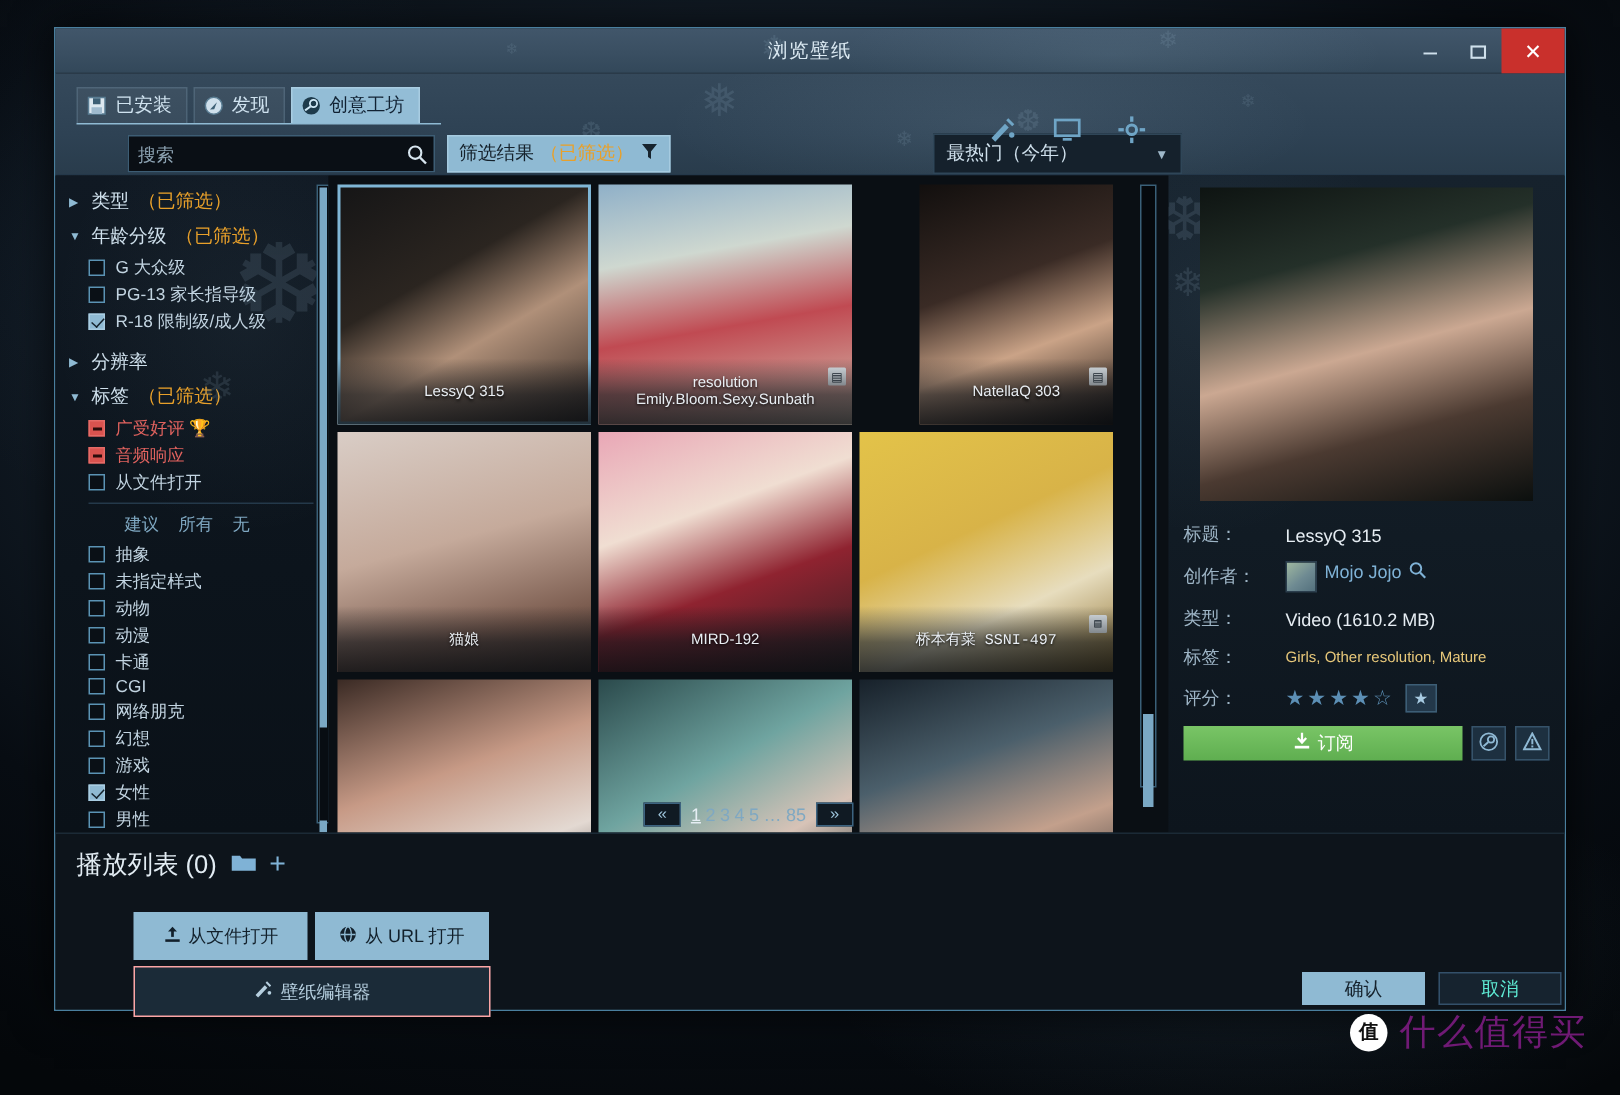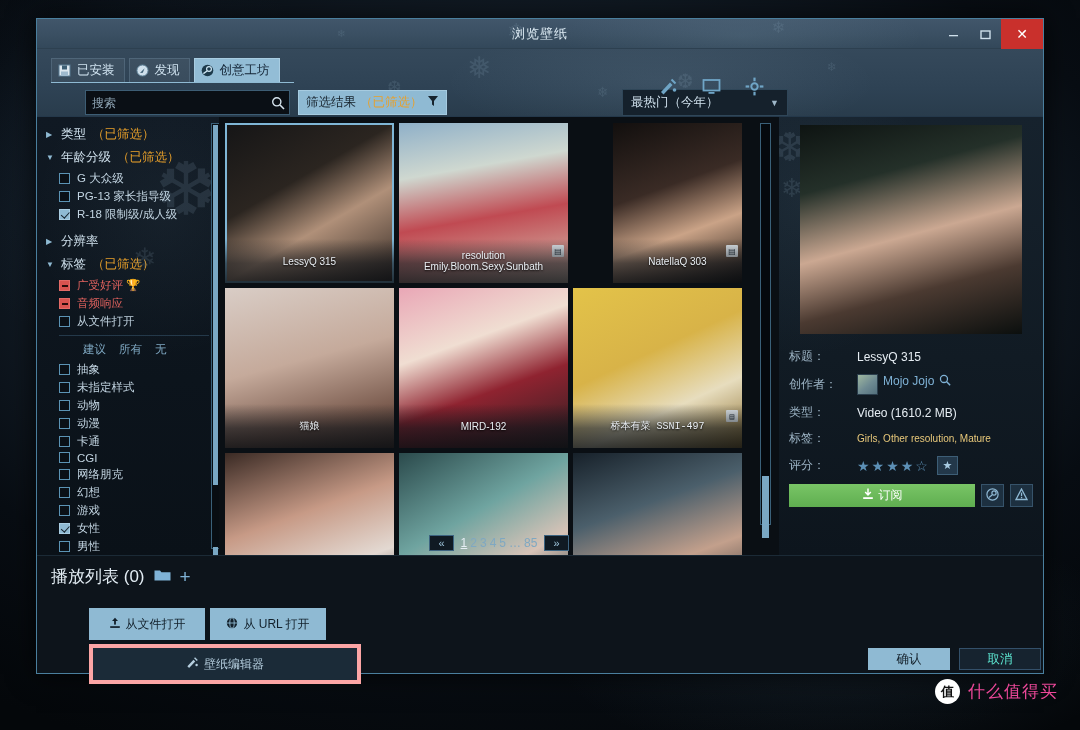--- a/index.html
+++ b/index.html
@@ -186,31 +186,31 @@
   }
   .pl-title { display:flex; align-items:center; gap:9px; color:#e2ecf3; font-size:17px; }
   .pl-icon { color:#7fb2d6; font-size:15px; }
   .pl-plus { color:#7fb2d6; font-size:19px; }
   .fbtns { position:absolute; left:52px; top:52px; }
   .fbrow { display:flex; gap:5px; margin-bottom:4px; }
   .fbtn {
     height:22px; padding:16px 10px; display:flex; align-items:center; justify-content:center; gap:5px;
     background:#8fbad3; color:#12202b; font-size:12px; min-width:116px;
   }
-  .fbtn.dark { background:#1b2b38; color:#b6cfdf; border:4px solid #fca5a5; width:272px; }
+  .fbtn.dark { background:#1b2b38; color:#b6cfdf; border:1px solid #fca5a5; width:238px; }
 
   .confirm-wrap { position:absolute; right:2px; top:92px; display:flex; gap:9px; }
   .cbtn { width:82px; height:22px; display:flex; align-items:center; justify-content:center; font-size:12.5px; }
   .cbtn.prim { background:#8fbad3; color:#15222c; }
   .cbtn.sec { background:#16232f; color:#5eead4; border:1px solid #33506a; }
 
   
   .watermark { position:absolute; right:22px; bottom:26px; display:flex; align-items:center; gap:8px; }
   .wm-badge { width:25px; height:25px; border-radius:50%; background:#fff; color:#111; font-size:13px; display:flex; align-items:center; justify-content:center; font-weight:bold; }
-  .wm-text { color:#ec4899; font-size:17px; letter-spacing:1px; }
+  .wm-text { color:#701a75; font-size:24px; letter-spacing:1px; }
 
   
   .a1{background:linear-gradient(150deg,#151516 0%,#2b2520 38%,#b09079 62%,#312722 100%);}
   .a2{background:linear-gradient(170deg,#8fb0c8 0%,#cfd8d0 30%,#c04a52 58%,#d6c5b4 100%);}
   .a3{background:linear-gradient(160deg,#120f0e 0%,#3a2b25 40%,#caa387 66%,#16100d 100%);margin-left:40px;}
   .a4{background:linear-gradient(165deg,#d9cdc6 0%,#c5aa9b 45%,#7c5d50 78%,#41302a 100%);}
   .a5{background:linear-gradient(160deg,#e9a7b6 0%,#f0ded2 35%,#8f2330 62%,#2b1f22 100%);}
   .a6{background:linear-gradient(155deg,#e3c349 0%,#d8b348 42%,#e7ddbe 70%,#8a6c2c 100%);font-family:Liberation Mono, monospace;}
   .a7{background:linear-gradient(160deg,#3a2a24 0%,#c79a86 40%,#e3d9d2 70%,#2c2320 100%);}
   .a8{background:linear-gradient(150deg,#2b4a4c 0%,#6fa4a0 40%,#d7c3b7 68%,#16282b 100%);}

